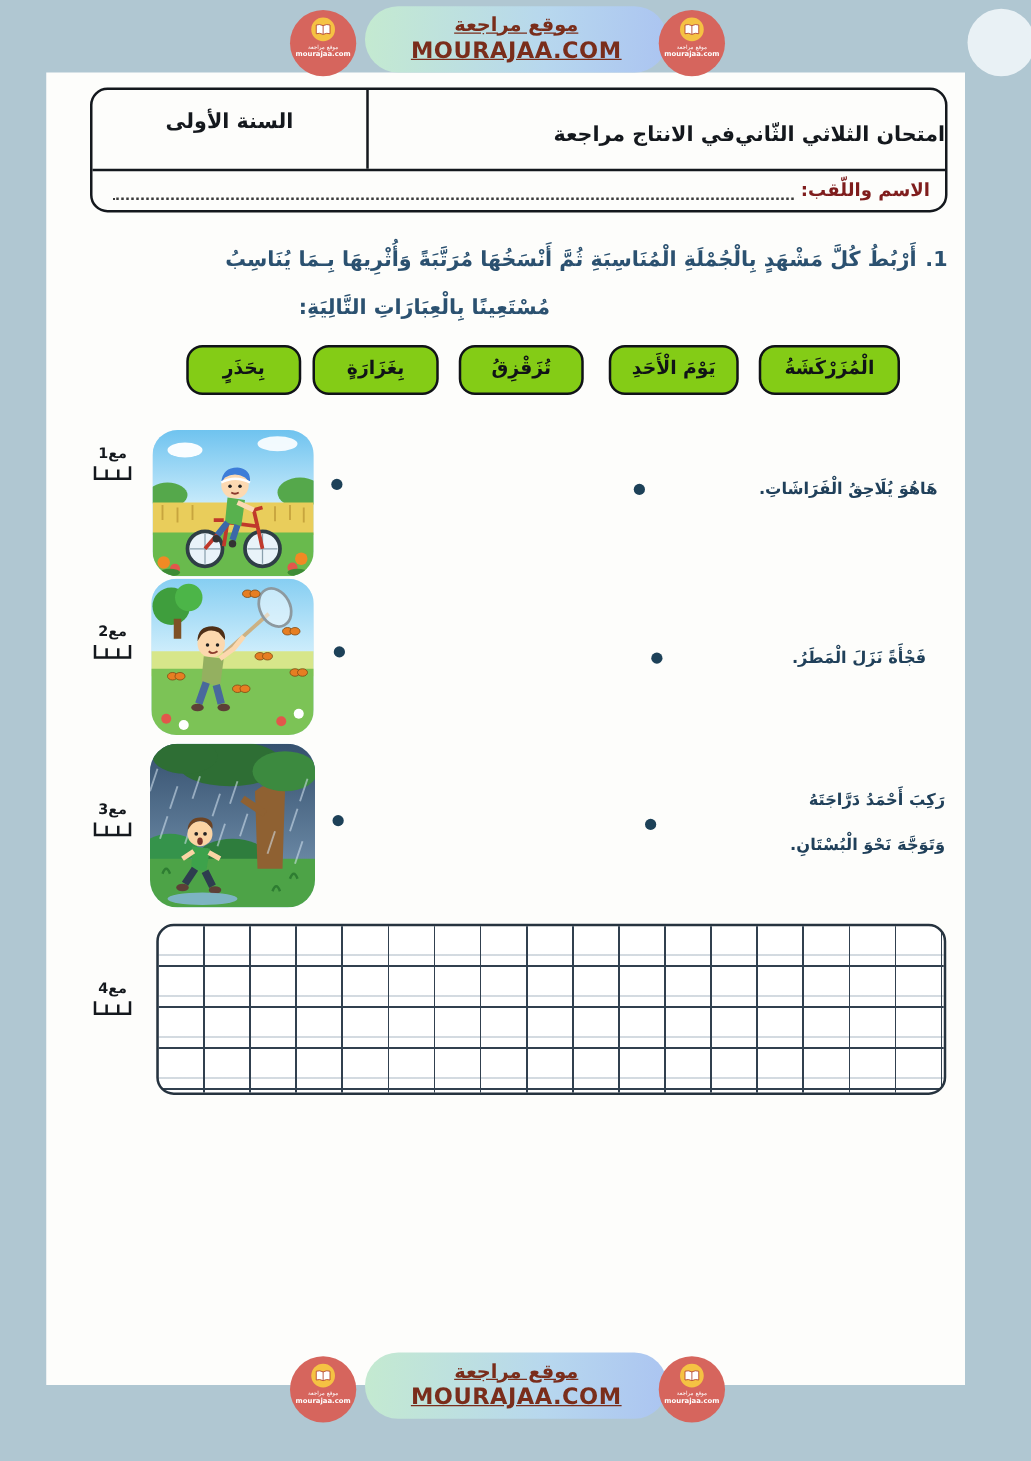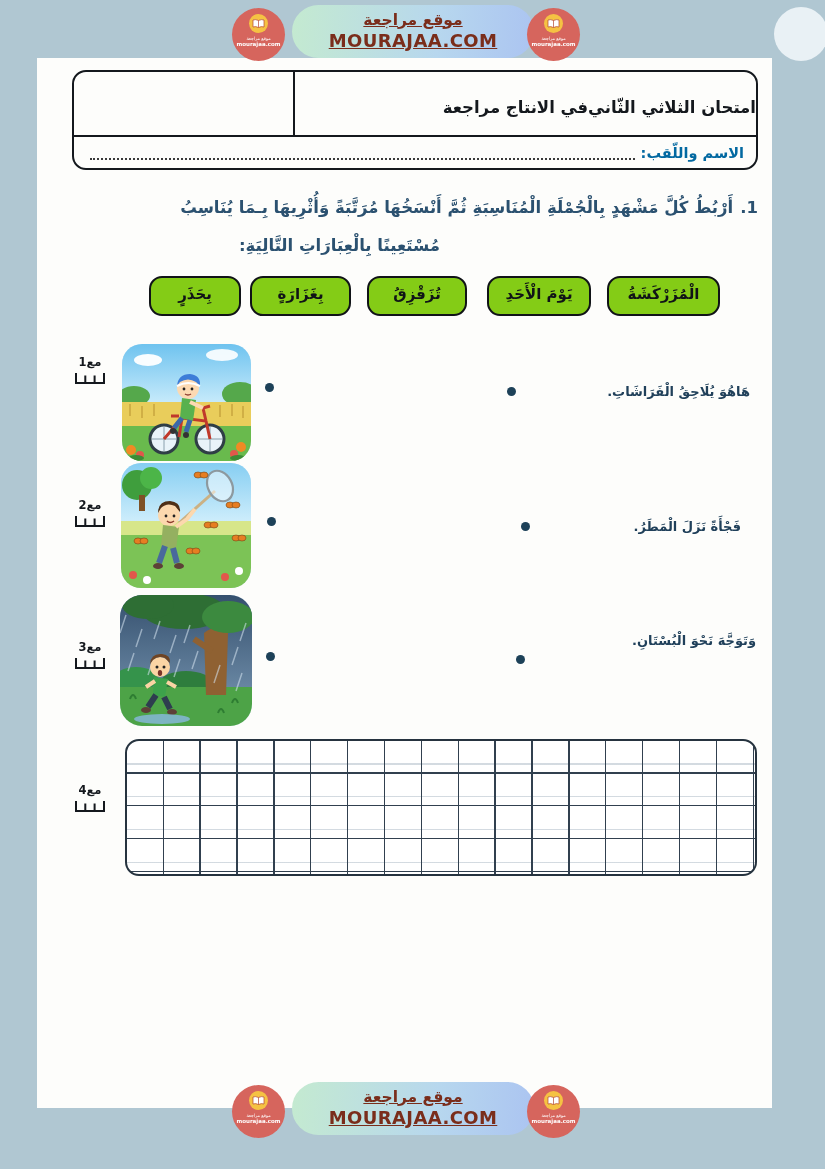--- a/index.html
+++ b/index.html
@@ -31,21 +31,21 @@
   .htable{left:72px;top:70px;width:686px;height:100px;border:2.2px solid #14181d;
     border-radius:14px;background:#fdfdfb;box-sizing:border-box;display:flex;flex-direction:column;}
   .htable .toprow{display:flex;flex-direction:row;height:63px;direction:rtl;}
   .cell-exam{width:463px;border-left:2.2px solid #14181d;box-sizing:border-box;
     display:flex;align-items:center;justify-content:flex-start;
     padding-top:9px;}
   .cell-class{flex:1;display:flex;align-items:flex-start;justify-content:center;padding-top:11px;}
   .cell-exam div,.cell-class div{font-size:16.5px;font-weight:bold;color:#14181d;line-height:1.65;}
   .namerow{flex:1;border-top:2.2px solid #14181d;direction:rtl;display:flex;
     align-items:center;padding:0 12px 0 14px;}
-  .namerow .lbl{font-size:14.5px;font-weight:bold;color:#0369a1;white-space:nowrap;}
+  .namerow .lbl{font-size:14.5px;font-weight:bold;color:#7f1d1d;white-space:nowrap;}
   .namerow .dots{flex:1;border-bottom:2.2px dotted #3a3a3a;height:12px;margin:0 6px 0 2px;}
   
   .question{left:95px;top:189px;width:663px;direction:rtl;text-align:right;
     color:#2b5170;font-weight:bold;font-size:16.5px;line-height:38px;}
   .question .l1{white-space:nowrap;}
   .question .qnum{margin-left:7px;}
   .question .l2{margin-right:318px;white-space:nowrap;}
   
   .wbox{top:276px;height:40px;border:2.2px solid #101317;border-radius:13px;
     background:#84cc16;box-sizing:border-box;display:flex;align-items:center;justify-content:center;
@@ -99,20 +99,23 @@
   </span>
   <span class="t1">موقع مراجعة</span>
   <span class="t2">mourajaa.com</span>
 </div>
 
 <div class="abs htable">
   <div class="toprow">
     <div class="cell-exam">
       <div>امتحان الثلاثي الثّاني</div>
       <div>في الانتاج مراجعة</div>
+    </div>
+    <div class="cell-class">
+      <div>السنة الأولى</div>
     </div>
   </div>
   <div class="namerow">
     <span class="lbl">الاسم واللّقب:</span>
     <span class="dots"></span>
   </div>
 </div>
 
 <div class="abs question">
   <div class="l1">
@@ -309,20 +312,21 @@
     <path d="M36 100 L28 112 M44 102 L50 114" stroke="#2e3d4f" stroke-width="6" fill="none"></path>
     <ellipse cx="26" cy="115" rx="5" ry="3" fill="#5d4037"></ellipse>
       <ellipse cx="52" cy="117" rx="5" ry="3" fill="#5d4037"></ellipse>
     <ellipse cx="42" cy="124" rx="28" ry="5" fill="#86b7d8" opacity=".85"></ellipse>
     <path d="M10 104 q3 -8 6 0 M112 108 q3 -8 6 0 M98 118 q3 -8 6 0" stroke="#2e7d32" stroke-width="2" fill="none"></path>
   </svg>
 </div>
 <div class="abs bullet" style="left:266px;top:652px;"></div>
 <div class="abs bullet" style="left:516px;top:655px;"></div>
 <div class="abs sentence" style="right:69px;top:623px;">
+  <div>رَكِبَ أَحْمَدُ دَرَّاجَتَهُ</div>
   <div>وَتَوَجَّهَ نَحْوَ الْبُسْتَانِ.</div>
 </div>
 
 <div class="abs marker" style="left:68px;top:783px;">
   <span class="mtxt">مع4</span>
   <svg width="32" height="14" viewBox="0 0 32 14">
     <path d="M2 2 V12 H30 V2 M11.3 12 V4.5 M20.6 12 V4.5" fill="none" stroke="#14181d" stroke-width="2"></path>
   </svg>
 </div>
 <div class="abs wgrid"></div>

